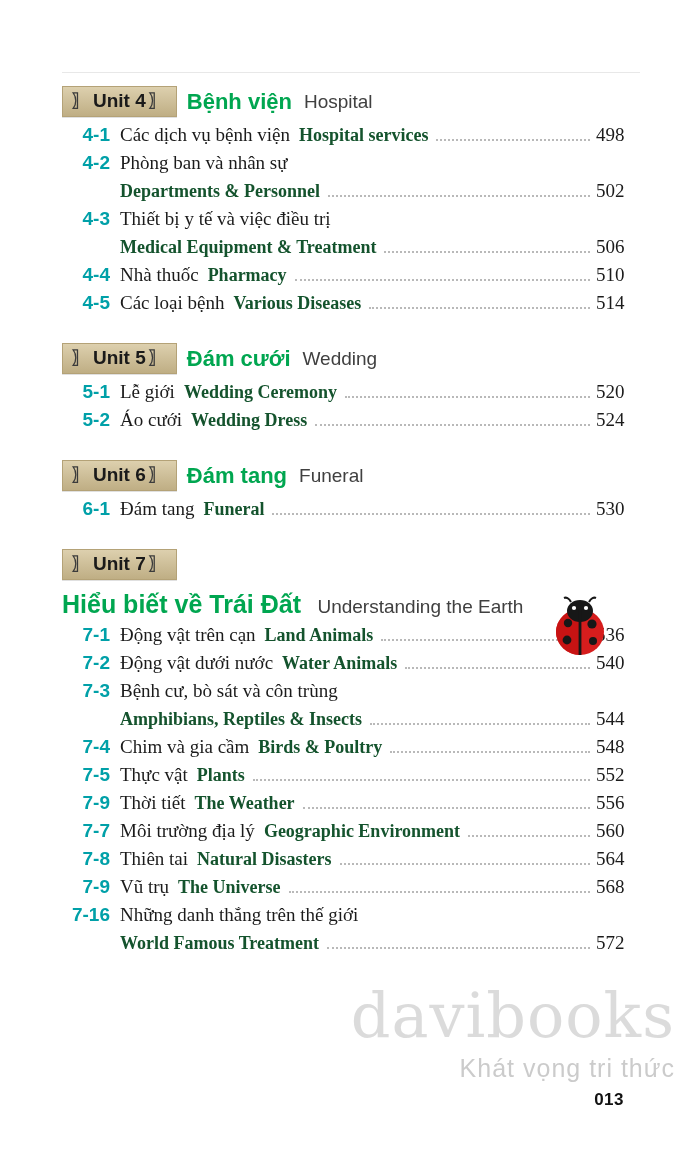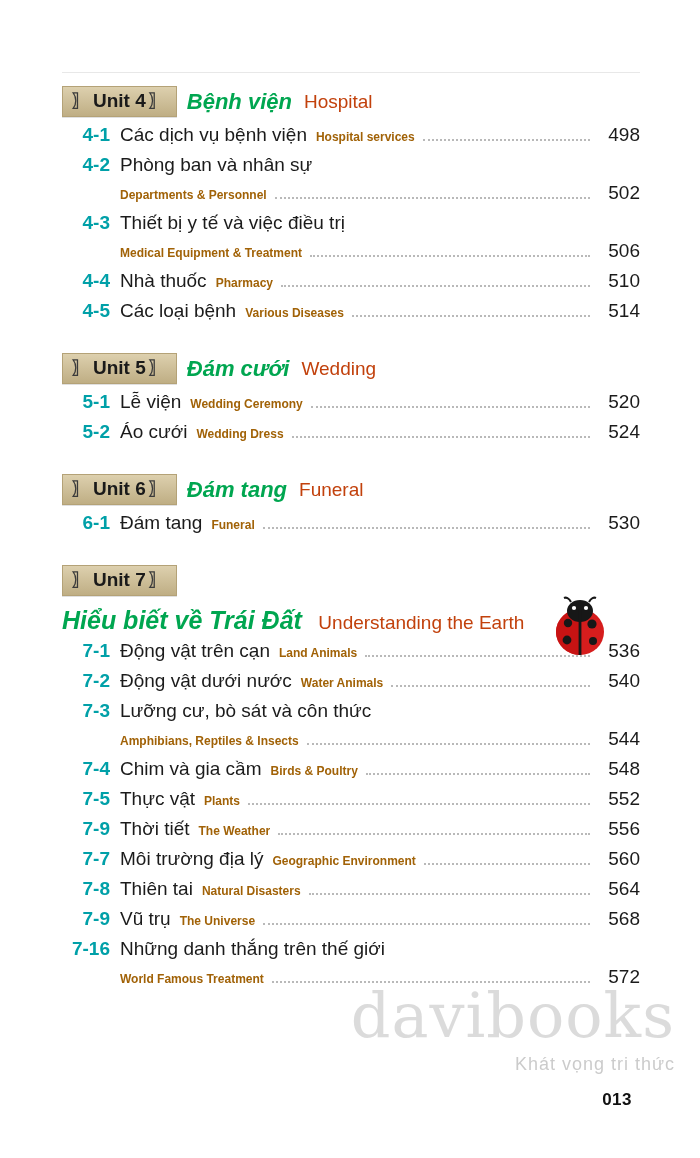--- a/index.html
+++ b/index.html
@@ -63,24 +63,23 @@
     font-weight: bold;
     padding: 0 3px;
     font-size: 18px;
   }
   .unit-vn {
     color: #00a650;
     font-size: 22px;
     font-weight: bold;
     margin-left: 10px;
     white-space: nowrap;
-    font-style: italic;
   }
   .unit-en {
-    color: #c2410c;
+    color: #404040;
     font-size: 19px;
     font-weight: normal;
     margin-left: 12px;
     white-space: nowrap;
   }
 
   
   .unit-head-solo { margin-bottom: 0; }
   .unit-title-line {
     margin-top: 10px;
@@ -112,47 +111,48 @@
     line-height: 28px;
   }
   .entry-body {
     flex: 1 1 auto;
     min-width: 0;
   }
   .line {
     display: flex;
     align-items: baseline;
     line-height: 28px;
+    font-family: Liberation Serif, serif;
   }
   .vn {
     color: #1b1b1b;
     font-size: 19px;
     white-space: nowrap;
   }
   .en {
-    color: #a16207;
-    font-size: 12px;
+    color: #14532d;
+    font-size: 18px;
     font-weight: bold;
     white-space: nowrap;
     margin-left: 9px;
   }
   .en.first { margin-left: 0; }
   .dots {
     flex: 1 1 auto;
     border-bottom: 2px dotted #b9b9b9;
     margin: 0 6px 6px 8px;
     min-width: 12px;
     height: 1px;
   }
   .pg {
     color: #1b1b1b;
     font-size: 19px;
     font-weight: normal;
     width: 44px;
-    text-align: right;
+    text-align: left;
     flex: 0 0 44px;
   }
   .line.cont .vn, .line.cont .en { margin-left: 0; text-align: center; }
 
   
   .ladybug {
     position: absolute;
     left: 547px;
     top: 596px;
     width: 66px;
@@ -169,28 +169,28 @@
     pointer-events: none;
   }
   .wm-main {
     font-family: "DejaVu Serif", serif;
     font-size: 62px;
     color: rgba(190,190,190,0.55);
     letter-spacing: 1px;
     line-height: 64px;
   }
   .wm-sub {
-    font-size: 18px;
+    font-size: 25px;
     color: rgba(185,185,185,0.75);
     letter-spacing: 1px;
     margin-top: 6px;
   }
   .folio {
     position: absolute;
-    right: 68px;
+    right: 76px;
     top: 1090px;
     font-size: 17px;
     font-weight: bold;
     color: #111;
     letter-spacing: 0.5px;
   }
 </style>
 </head>
 <body>
 
@@ -281,21 +281,21 @@
         <span class="bracket">〗</span>
       </span>
       <span class="unit-vn">Đám cưới</span>
       <span class="unit-en">Wedding</span>
     </div>
 
     <div class="entry">
       <div class="entry-num">5-1</div>
       <div class="entry-body">
         <div class="line">
-          <span class="vn">Lễ viện</span>
+          <span class="vn">Lễ giới</span>
           <span class="en">Wedding Ceremony</span>
           <span class="dots"></span>
           <span class="pg">520</span>
         </div>
       </div>
     </div>
 
     <div class="entry">
       <div class="entry-num">5-2</div>
       <div class="entry-body">
@@ -363,21 +363,21 @@
           <span class="dots"></span>
           <span class="pg">540</span>
         </div>
       </div>
     </div>
 
     <div class="entry">
       <div class="entry-num">7-3</div>
       <div class="entry-body">
         <div class="line">
-          <span class="vn">Lưỡng cư, bò sát và côn thức</span>
+          <span class="vn">Bệnh cư, bò sát và côn trùng</span>
         </div>
         <div class="line cont">
           <span class="en first">Amphibians, Reptiles &amp; Insects</span>
           <span class="dots"></span>
           <span class="pg">544</span>
         </div>
       </div>
     </div>
 
     <div class="entry">

